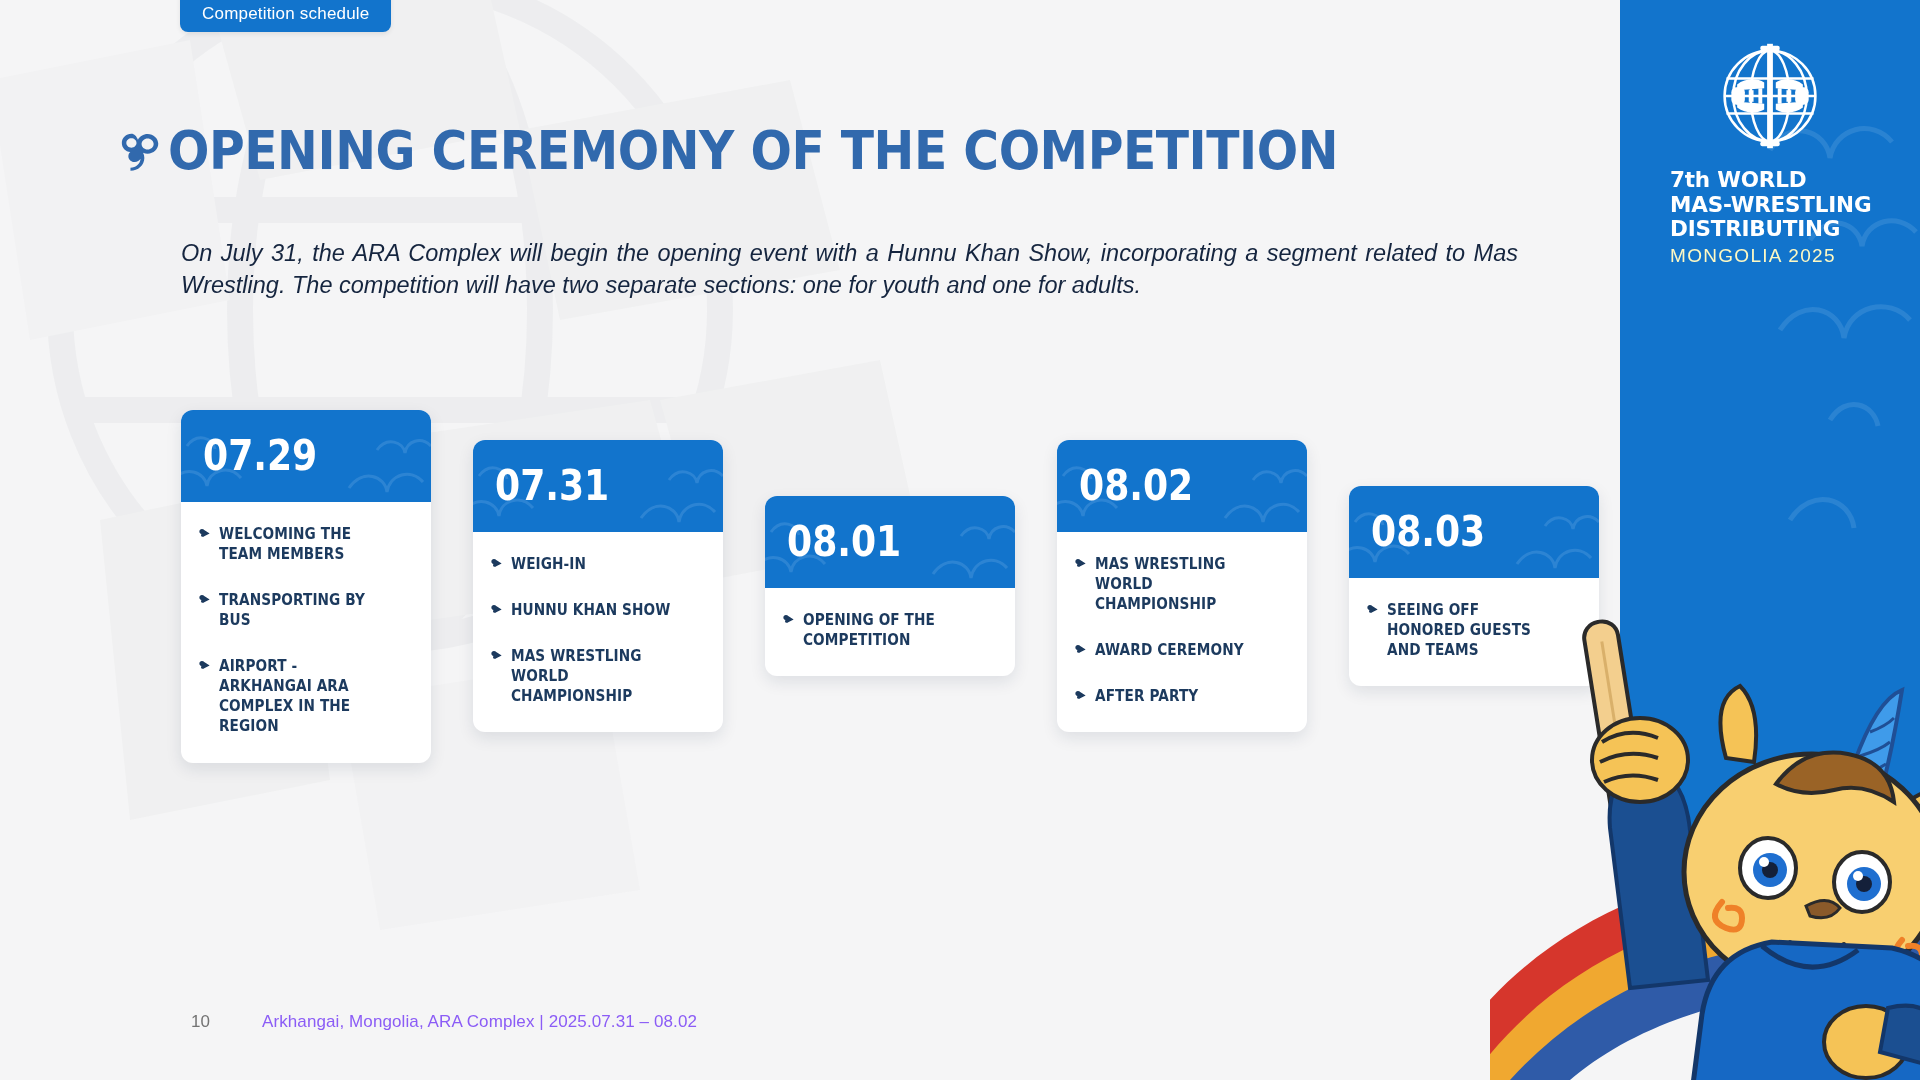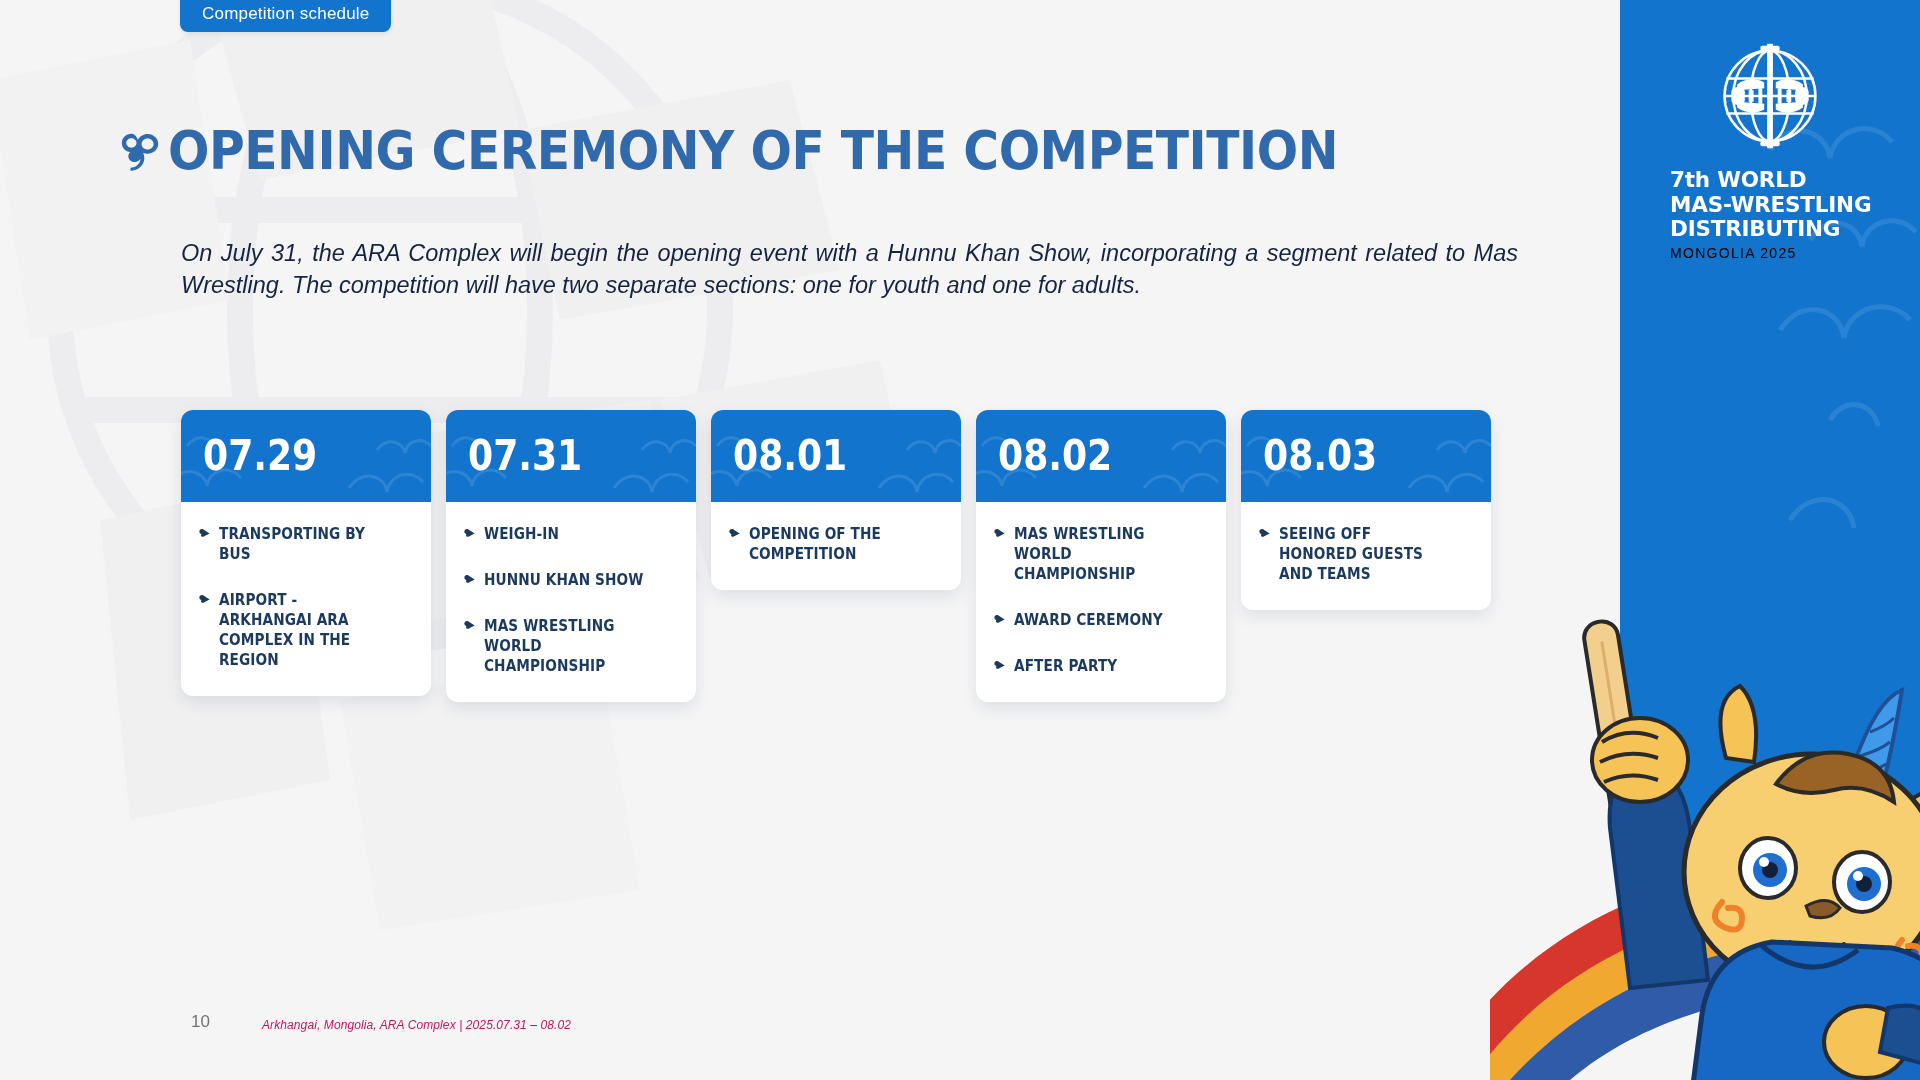--- a/index.html
+++ b/index.html
@@ -71,22 +71,22 @@
     text-align: justify;
     font-family: "Liberation Sans", sans-serif;
     font-style: italic;
   }
 
   
   .cards {
     position: absolute;
     left: 181px; top: 410px;
     display: flex;
-    gap: 15px;
-    align-items: flex-start;
+    gap: 42px;
+    align-items: center;
   }
   .card {
     width: 250px;
     background: #ffffff;
     border-radius: 12px;
     box-shadow: 0 6px 16px rgba(20,40,70,.10);
     overflow: hidden;
     display: flex;
     flex-direction: column;
   }
@@ -169,24 +169,24 @@
   .logo-l1, .logo-l2, .logo-l3 {
     font-family: "DejaVu Sans", sans-serif;
     font-weight: bold;
     font-size: 21.5px;
     line-height: 1.14;
     letter-spacing: -0.2px;
     white-space: nowrap;
   }
   .logo-l4 {
     font-family: "Liberation Sans", sans-serif;
-    font-size: 14px;
+    font-size: 19px;
     letter-spacing: 1.3px;
     margin-top: 3px;
-    color: #000000;
+    color: #fef9c3;
     white-space: nowrap;
   }
 
   
   .mascot {
     position: absolute;
     right: -40px; bottom: 0;
     width: 470px; height: 470px;
     pointer-events: none;
   }
@@ -195,24 +195,23 @@
   .footer-page {
     position: absolute;
     left: 181px; bottom: 48px;
     font-size: 17px;
     color: #737373;
     margin-left: 10px;
   }
   .footer-text {
     position: absolute;
     left: 262px; bottom: 48px;
-    font-size: 12px;
-    color: #be185d;
+    font-size: 17px;
+    color: #8b5cf6;
     letter-spacing: .1px;
-    font-style: italic;
   }
 </style>
 </head>
 <body>
 
 <div id="slide">
 
   <svg class="bg-watermark" viewBox="0 0 1100 1200" aria-hidden="true">
     <g fill="none" stroke="#e7e8ea" stroke-width="26">
       <circle cx="430" cy="430" r="330"></circle>
@@ -254,20 +253,26 @@
           <g fill="none" stroke="#6aaae6" stroke-width="3">
             <path d="M-10 72 c14-18 34-10 36 4 2-16 22-22 34-8"></path>
             <path d="M168 78 c14-20 36-12 38 4 3-18 24-24 36-10"></path>
             <path d="M196 40 c10-14 26-8 28 3 2-12 16-17 26-7"></path>
             <path d="M6 36 c10-14 26-8 28 3"></path>
           </g>
         </svg>
         <div class="card-date">07.29</div>
       </div>
       <div class="card-body">
+        <div class="item">
+          <svg class="item-bullet" viewBox="0 0 12 12" aria-hidden="true">
+              <path fill="#1c3a5e" d="M3.2 1.1C1.6 1.1.4 2.3.4 3.8c0 1.4 1 2.5 2.4 2.7-.4.3-.6.8-.6 1.3 0 1 .9 1.8 2 1.8.6 0 1.2-.3 1.5-.7L11.6 6 5.7 2.1C5.2 1.5 4.3 1.1 3.2 1.1z"></path>
+            </svg>
+          <div class="item-text">WELCOMING THE TEAM MEMBERS</div>
+        </div>
         <div class="item">
           <svg class="item-bullet" viewBox="0 0 12 12" aria-hidden="true">
               <path fill="#1c3a5e" d="M3.2 1.1C1.6 1.1.4 2.3.4 3.8c0 1.4 1 2.5 2.4 2.7-.4.3-.6.8-.6 1.3 0 1 .9 1.8 2 1.8.6 0 1.2-.3 1.5-.7L11.6 6 5.7 2.1C5.2 1.5 4.3 1.1 3.2 1.1z"></path>
             </svg>
           <div class="item-text">TRANSPORTING BY BUS</div>
         </div>
         <div class="item">
           <svg class="item-bullet" viewBox="0 0 12 12" aria-hidden="true">
               <path fill="#1c3a5e" d="M3.2 1.1C1.6 1.1.4 2.3.4 3.8c0 1.4 1 2.5 2.4 2.7-.4.3-.6.8-.6 1.3 0 1 .9 1.8 2 1.8.6 0 1.2-.3 1.5-.7L11.6 6 5.7 2.1C5.2 1.5 4.3 1.1 3.2 1.1z"></path>
             </svg>

